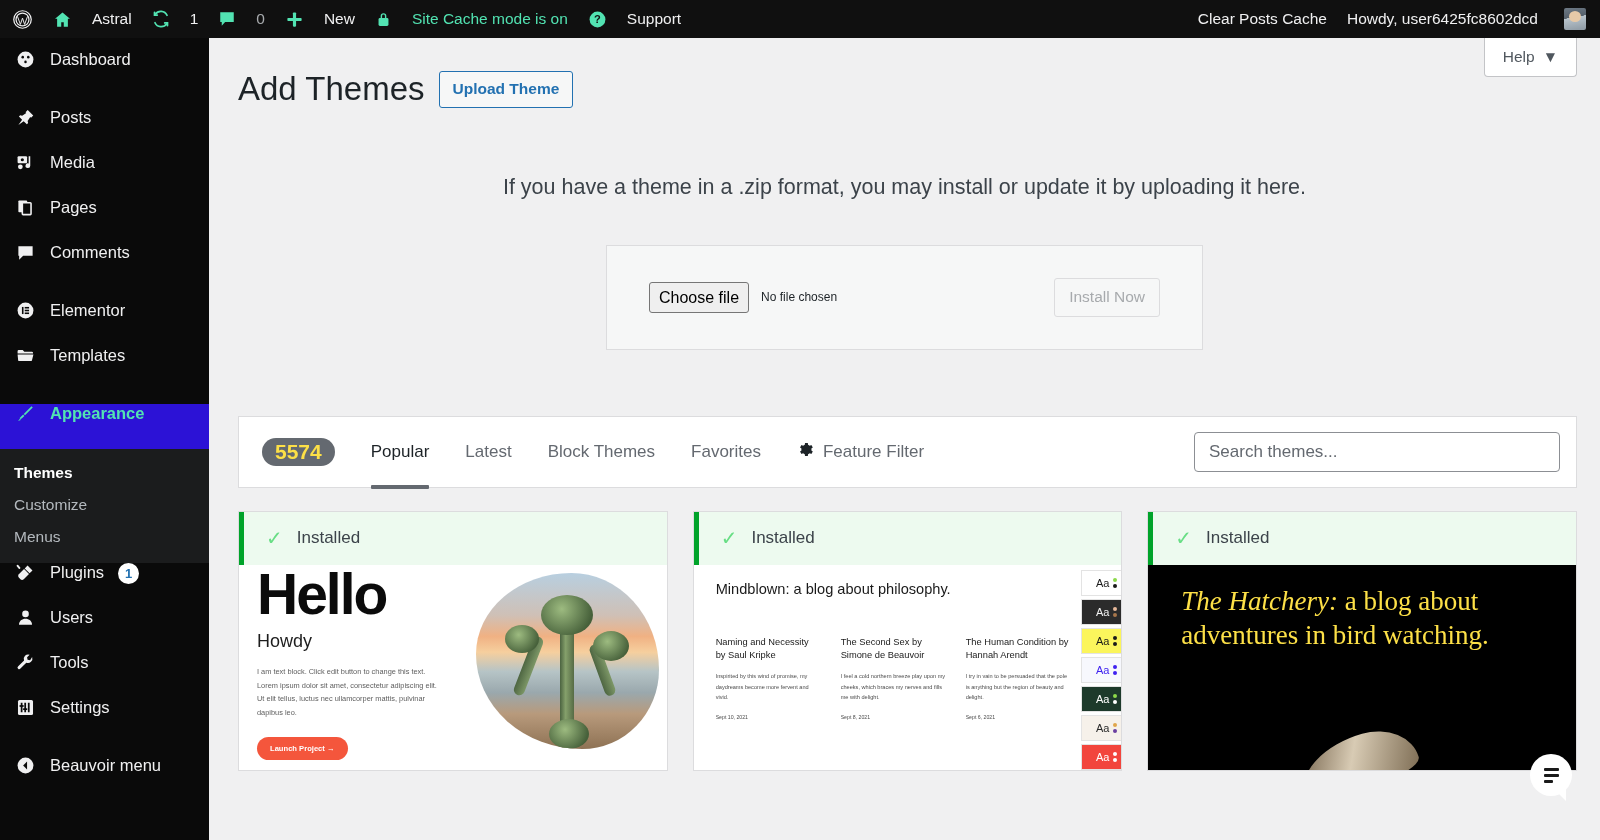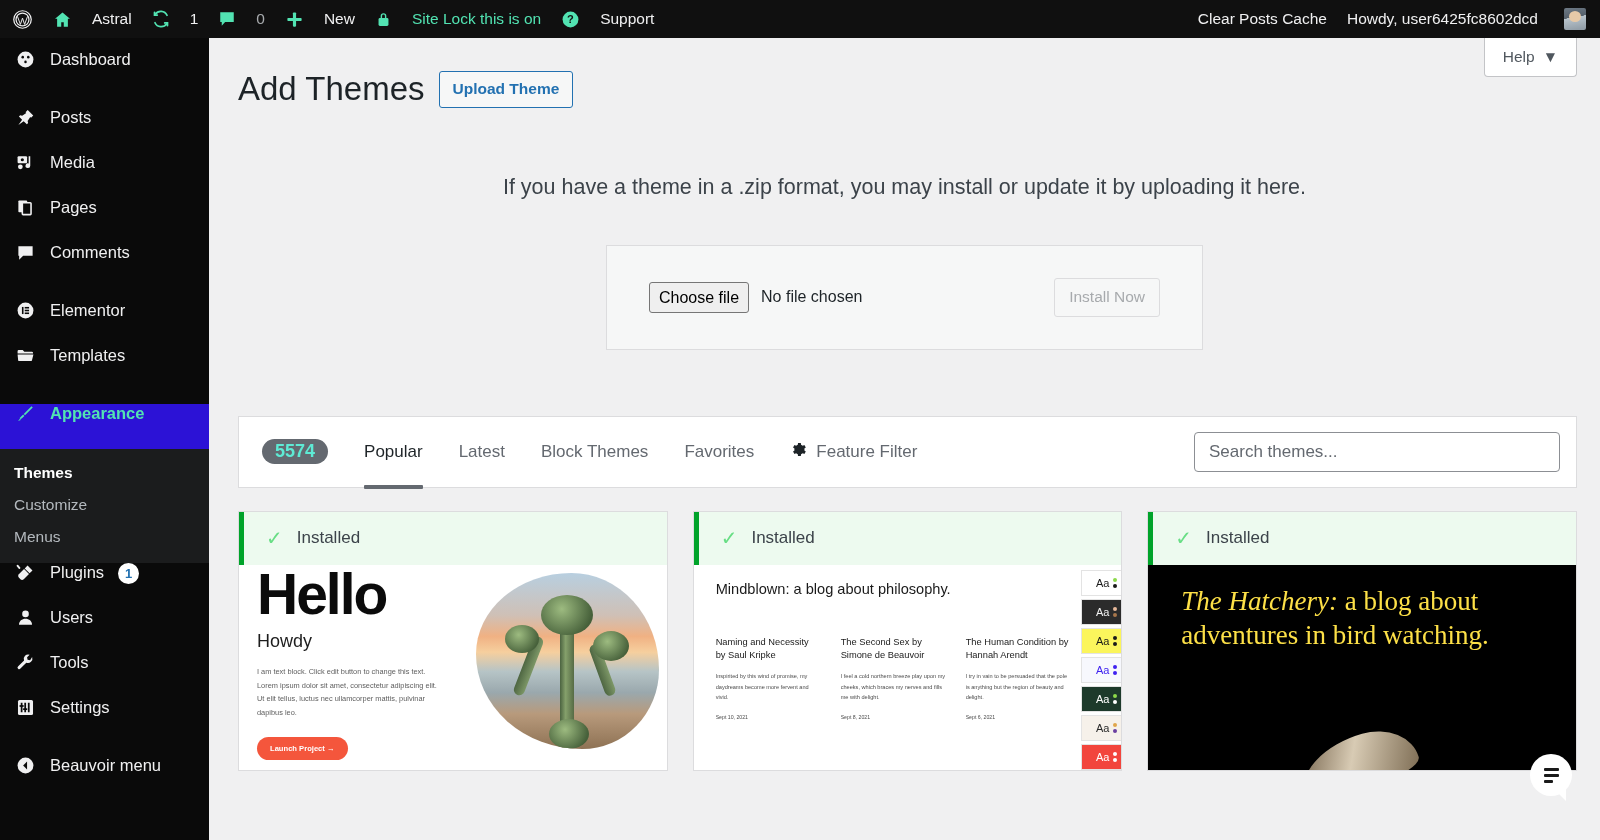--- a/index.html
+++ b/index.html
@@ -100,37 +100,37 @@
     width: 597px; margin: 45px auto 0 auto;
     background: #f6f7f7; border: 1px solid #dcdcde;
     padding: 32px 42px; display: flex; align-items: center;
   }
   .file-row { display: flex; align-items: center; gap: 12px; flex: 1 1 auto; }
   .btn-file {
     background: #efefef; border: 1px solid #767676; border-radius: 3px;
     padding: 4px 9px; font-size: 16px; color: #000;
     font-family: inherit; cursor: pointer; line-height: 1.35;
   }
-  #file-status { font-size: 16px; color: #1d2327; }
+  #file-status { font-size: 12px; color: #1d2327; }
   .btn-disabled {
     background: #f6f7f7; border: 1px solid #dcdcde; color: #a7aaad;
     border-radius: 3px; padding: 8px 14px; font-size: 15.5px;
     font-family: inherit; cursor: default; line-height: 1.35;
   }
 
   
   #filter-bar {
     margin: 66px 23px 0 29px;
     background: #fff; border: 1px solid #dcdcde;
     height: 72px; display: flex; align-items: center;
     padding: 0 16px 0 23px; position: relative;
   }
   .count-pill {
-    background: #646970; color: #5eead4; border-radius: 16px;
-    padding: 2px 13px; font-size: 18px; font-weight: 600; margin-right: 18px;
+    background: #646970; color: #fde047; border-radius: 16px;
+    padding: 2px 13px; font-size: 21px; font-weight: 600; margin-right: 18px;
   }
   .theme-tab {
     font-size: 17px; color: #646970; padding: 0 18px; position: relative;
     display: flex; align-items: center; gap: 9px; white-space: nowrap;
   }
   .theme-tab.active { color: #1d2327; }
   .theme-tab.active::after {
     content: ""; position: absolute; left: 18px; right: 18px; bottom: -27px;
     height: 4px; background: #646970; border-radius: 1px;
   }
@@ -281,21 +281,21 @@
     </span>
     <span>New</span>
   </div>
   <div class="ab-item">
     <span class="ab-icon">
       <svg width="17" height="17" viewBox="0 0 24 24" fill="#52e3b2">
         <path d="M8 10V7a4 4 0 0 1 8 0v3h-2V7a2 2 0 0 0-4 0v3z"></path>
           <rect x="5" y="10" width="14" height="11" rx="2"></rect>
       </svg>
     </span>
-    <span class="ab-green">Site Lock this is on</span>
+    <span class="ab-green">Site Cache mode is on</span>
   </div>
   <div class="ab-item">
     <span class="ab-icon">
       <svg width="19" height="19" viewBox="0 0 24 24">
           <circle cx="12" cy="12" r="10" fill="#52e3b2"></circle>
           <text x="12" y="17" font-size="14" font-weight="bold" text-anchor="middle" fill="#101010" font-family="Liberation Sans, sans-serif">?</text>
         </svg>
     </span>
     <span>Support</span>
   </div>

